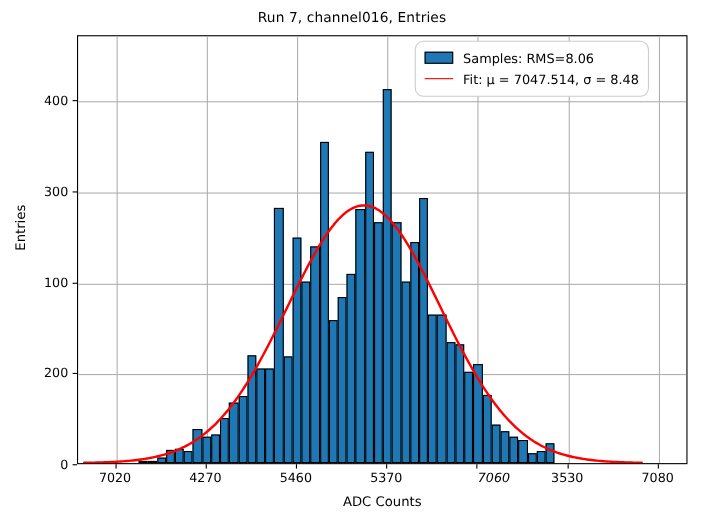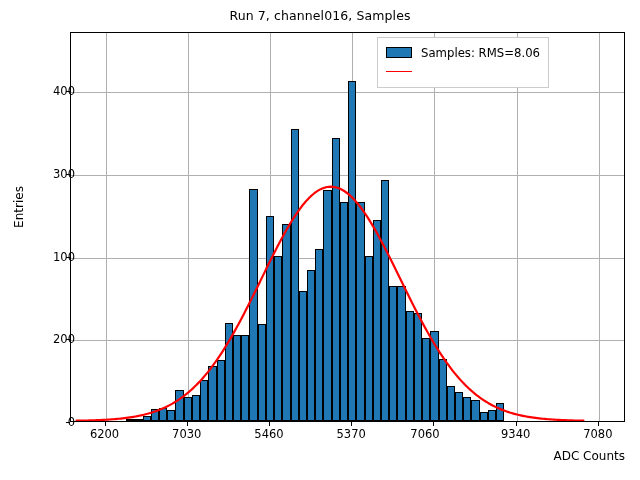--- a/index.html
+++ b/index.html
@@ -72,21 +72,21 @@
   .xtick-label {
     position: absolute;
     top: 427px;
     font-size: 11.5px;
     color: #000000;
     transform: translateX(-50%);
     white-space: nowrap;
   }
   .ytick-label {
     position: absolute;
-    left: 17px;
+    left: 4px;
     width: 58px;
     text-align: right;
     font-size: 11.5px;
     color: #000000;
     transform: translateY(-50%);
     white-space: nowrap;
   }
   .xtick-mark {
     position: absolute;
     top: 422px;
@@ -99,41 +99,41 @@
     left: 66px;
     width: 4px;
     height: 1px;
     background: #000000;
   }
   #xlabel {
     position: absolute;
     left: 70px;
     top: 449px;
     width: 555px;
-    text-align: right;
+    text-align: center;
     font-size: 12px;
     color: #000000;
   }
   #ylabel {
     position: absolute;
     left: -41px;
     top: 200px;
     width: 120px;
     text-align: center;
     font-size: 12px;
     color: #000000;
     transform: rotate(-90deg);
   }
   #legend {
     position: absolute;
     left: 377px;
     top: 37px;
     background: #ffffff;
     border: 1px solid #cccccc;
-    border-radius: 0;
+    border-radius: 8px;
     padding: 5px 8px 6px 8px;
     font-size: 11.7px;
     color: #000000;
   }
   .legend-row {
     display: flex;
     align-items: center;
     height: 19px;
   }
   .legend-swatch-patch {
@@ -152,21 +152,21 @@
     margin-right: 9px;
     flex: none;
   }
   .legend-text { white-space: nowrap; }
 </style>
 </head>
 <body>
 
 <div id="figure">
 
-  <div id="chart-title">Run 7, channel016, Samples</div>
+  <div id="chart-title">Run 7, channel016, Entries</div>
 
   <div id="plot-area">
     <div id="grid-layer">
         <div class="gridline-v" style="left: 34.5333px;"></div>
         <div class="gridline-v" style="left: 116.756px;"></div>
         <div class="gridline-v" style="left: 198.978px;"></div>
         <div class="gridline-v" style="left: 281.2px;"></div>
         <div class="gridline-v" style="left: 363.422px;"></div>
         <div class="gridline-v" style="left: 445.644px;"></div>
         <div class="gridline-v" style="left: 527.867px;"></div>
@@ -223,31 +223,31 @@
         <div class="bar" style="left: 416.867px; width: 8.22222px; height: 10.7415px; background: rgb(31, 119, 180); border-color: rgb(0, 0, 0);"></div>
         <div class="bar" style="left: 425.089px; width: 8.22222px; height: 18.178px; background: rgb(31, 119, 180); border-color: rgb(0, 0, 0);"></div>
       </div>
     <svg id="curve-layer" viewBox="0 0 555 390" preserveAspectRatio="none">
       <path id="fit-path" fill="none" stroke="#ff0000" stroke-width="2.2" stroke-linejoin="round" stroke-linecap="round" d="M5.55,389.71 L7.40,389.68 L9.25,389.65 L11.10,389.61 L12.95,389.57 L14.80,389.53 L16.65,389.49 L18.50,389.44 L20.35,389.38 L22.20,389.32 L24.05,389.26 L25.90,389.19 L27.75,389.12 L29.60,389.03 L31.45,388.94 L33.30,388.85 L35.15,388.75 L37.00,388.63 L38.85,388.51 L40.70,388.38 L42.55,388.24 L44.40,388.09 L46.25,387.93 L48.10,387.75 L49.95,387.56 L51.80,387.36 L53.65,387.14 L55.50,386.91 L57.35,386.66 L59.20,386.39 L61.05,386.11 L62.90,385.80 L64.75,385.47 L66.60,385.12 L68.45,384.75 L70.30,384.35 L72.15,383.93 L74.00,383.48 L75.85,383.01 L77.70,382.50 L79.55,381.96 L81.40,381.39 L83.25,380.78 L85.10,380.14 L86.95,379.47 L88.80,378.75 L90.65,377.99 L92.50,377.19 L94.35,376.35 L96.20,375.47 L98.05,374.53 L99.90,373.55 L101.75,372.52 L103.60,371.43 L105.45,370.30 L107.30,369.10 L109.15,367.85 L111.00,366.55 L112.85,365.18 L114.70,363.75 L116.55,362.26 L118.40,360.71 L120.25,359.09 L122.10,357.40 L123.95,355.65 L125.80,353.83 L127.65,351.93 L129.50,349.97 L131.35,347.93 L133.20,345.83 L135.05,343.64 L136.90,341.39 L138.75,339.06 L140.60,336.66 L142.45,334.18 L144.30,331.63 L146.15,329.01 L148.00,326.31 L149.85,323.55 L151.70,320.70 L153.55,317.79 L155.40,314.81 L157.25,311.77 L159.10,308.65 L160.95,305.47 L162.80,302.23 L164.65,298.93 L166.50,295.57 L168.35,292.16 L170.20,288.69 L172.05,285.17 L173.90,281.61 L175.75,278.01 L177.60,274.37 L179.45,270.69 L181.30,266.99 L183.15,263.26 L185.00,259.50 L186.85,255.73 L188.70,251.95 L190.55,248.16 L192.40,244.37 L194.25,240.59 L196.10,236.81 L197.95,233.05 L199.80,229.31 L201.65,225.60 L203.50,221.92 L205.35,218.28 L207.20,214.68 L209.05,211.13 L210.90,207.64 L212.75,204.21 L214.60,200.85 L216.45,197.57 L218.30,194.37 L220.15,191.25 L222.00,188.23 L223.85,185.30 L225.70,182.48 L227.55,179.76 L229.40,177.17 L231.25,174.69 L233.10,172.33 L234.95,170.11 L236.80,168.01 L238.65,166.06 L240.50,164.25 L242.35,162.58 L244.20,161.06 L246.05,159.70 L247.90,158.48 L249.75,157.43 L251.60,156.54 L253.45,155.80 L255.30,155.23 L257.15,154.83 L259.00,154.59 L260.85,154.51 L262.70,154.60 L264.55,154.86 L266.40,155.28 L268.25,155.87 L270.10,156.62 L271.95,157.53 L273.80,158.60 L275.65,159.82 L277.50,161.20 L279.35,162.74 L281.20,164.42 L283.05,166.24 L284.90,168.21 L286.75,170.32 L288.60,172.56 L290.45,174.92 L292.30,177.41 L294.15,180.03 L296.00,182.75 L297.85,185.58 L299.70,188.52 L301.55,191.55 L303.40,194.68 L305.25,197.89 L307.10,201.18 L308.95,204.55 L310.80,207.98 L312.65,211.48 L314.50,215.03 L316.35,218.63 L318.20,222.28 L320.05,225.96 L321.90,229.68 L323.75,233.42 L325.60,237.18 L327.45,240.96 L329.30,244.74 L331.15,248.53 L333.00,252.32 L334.85,256.10 L336.70,259.87 L338.55,263.62 L340.40,267.35 L342.25,271.05 L344.10,274.73 L345.95,278.36 L347.80,281.96 L349.65,285.52 L351.50,289.03 L353.35,292.49 L355.20,295.90 L357.05,299.25 L358.90,302.55 L360.75,305.79 L362.60,308.96 L364.45,312.07 L366.30,315.11 L368.15,318.08 L370.00,320.99 L371.85,323.82 L373.70,326.58 L375.55,329.27 L377.40,331.89 L379.25,334.43 L381.10,336.90 L382.95,339.29 L384.80,341.61 L386.65,343.86 L388.50,346.03 L390.35,348.14 L392.20,350.16 L394.05,352.12 L395.90,354.01 L397.75,355.82 L399.60,357.57 L401.45,359.25 L403.30,360.86 L405.15,362.41 L407.00,363.90 L408.85,365.32 L410.70,366.68 L412.55,367.98 L414.40,369.22 L416.25,370.41 L418.10,371.54 L419.95,372.62 L421.80,373.65 L423.65,374.63 L425.50,375.55 L427.35,376.44 L429.20,377.27 L431.05,378.07 L432.90,378.82 L434.75,379.53 L436.60,380.21 L438.45,380.84 L440.30,381.45 L442.15,382.01 L444.00,382.55 L445.85,383.05 L447.70,383.53 L449.55,383.97 L451.40,384.39 L453.25,384.79 L455.10,385.16 L456.95,385.51 L458.80,385.83 L460.65,386.13 L462.50,386.42 L464.35,386.68 L466.20,386.93 L468.05,387.16 L469.90,387.38 L471.75,387.58 L473.60,387.77 L475.45,387.94 L477.30,388.11 L479.15,388.26 L481.00,388.40 L482.85,388.52 L484.70,388.64 L486.55,388.76 L488.40,388.86 L490.25,388.95 L492.10,389.04 L493.95,389.12 L495.80,389.20 L497.65,389.27 L499.50,389.33 L501.35,389.39 L503.20,389.44 L505.05,389.49 L506.90,389.54 L508.75,389.58 L510.60,389.62 L512.45,389.65 L514.30,389.68"></path>
     </svg>
   </div>
 
   <div id="ticks-layer">
       <div class="xtick-mark" style="left: 104.533px;"></div>
-      <div class="xtick-label" style="left: 104.533px;">6200</div>
+      <div class="xtick-label" style="left: 104.533px;">7020</div>
       <div class="xtick-mark" style="left: 186.756px;"></div>
-      <div class="xtick-label" style="left: 186.756px;">7030</div>
+      <div class="xtick-label" style="left: 186.756px;">4270</div>
       <div class="xtick-mark" style="left: 268.978px;"></div>
       <div class="xtick-label" style="left: 268.978px;">5460</div>
       <div class="xtick-mark" style="left: 351.2px;"></div>
       <div class="xtick-label" style="left: 351.2px;">5370</div>
       <div class="xtick-mark" style="left: 433.422px;"></div>
-      <div class="xtick-label" style="left: 425px;">7060</div>
+      <div class="xtick-label" style="left: 449px; font-style: italic;">7060</div>
       <div class="xtick-mark" style="left: 515.644px;"></div>
-      <div class="xtick-label" style="left: 515.644px;">9340</div>
+      <div class="xtick-label" style="left: 515.644px;">3530</div>
       <div class="xtick-mark" style="left: 597.867px;"></div>
       <div class="xtick-label" style="left: 597.867px;">7080</div>
       <div class="ytick-mark" style="top: 422px;"></div>
       <div class="ytick-label" style="top: 422px;">0</div>
       <div class="ytick-mark" style="top: 339.373px;"></div>
       <div class="ytick-label" style="top: 339.373px;">200</div>
       <div class="ytick-mark" style="top: 256.746px;"></div>
       <div class="ytick-label" style="top: 256.746px;">100</div>
       <div class="ytick-mark" style="top: 174.119px;"></div>
       <div class="ytick-label" style="top: 174.119px;">300</div>
@@ -258,16 +258,17 @@
   <div id="xlabel">ADC Counts</div>
   <div id="ylabel">Entries</div>
 
   <div id="legend">
     <div class="legend-row">
       <span class="legend-swatch-patch"></span>
       <span class="legend-text">Samples: RMS=8.06</span>
     </div>
     <div class="legend-row">
       <span class="legend-swatch-line"></span>
+      <span class="legend-text">Fit: μ = 7047.514, σ = 8.48</span>
     </div>
   </div>
 
 </div>
 
 </body></html>

